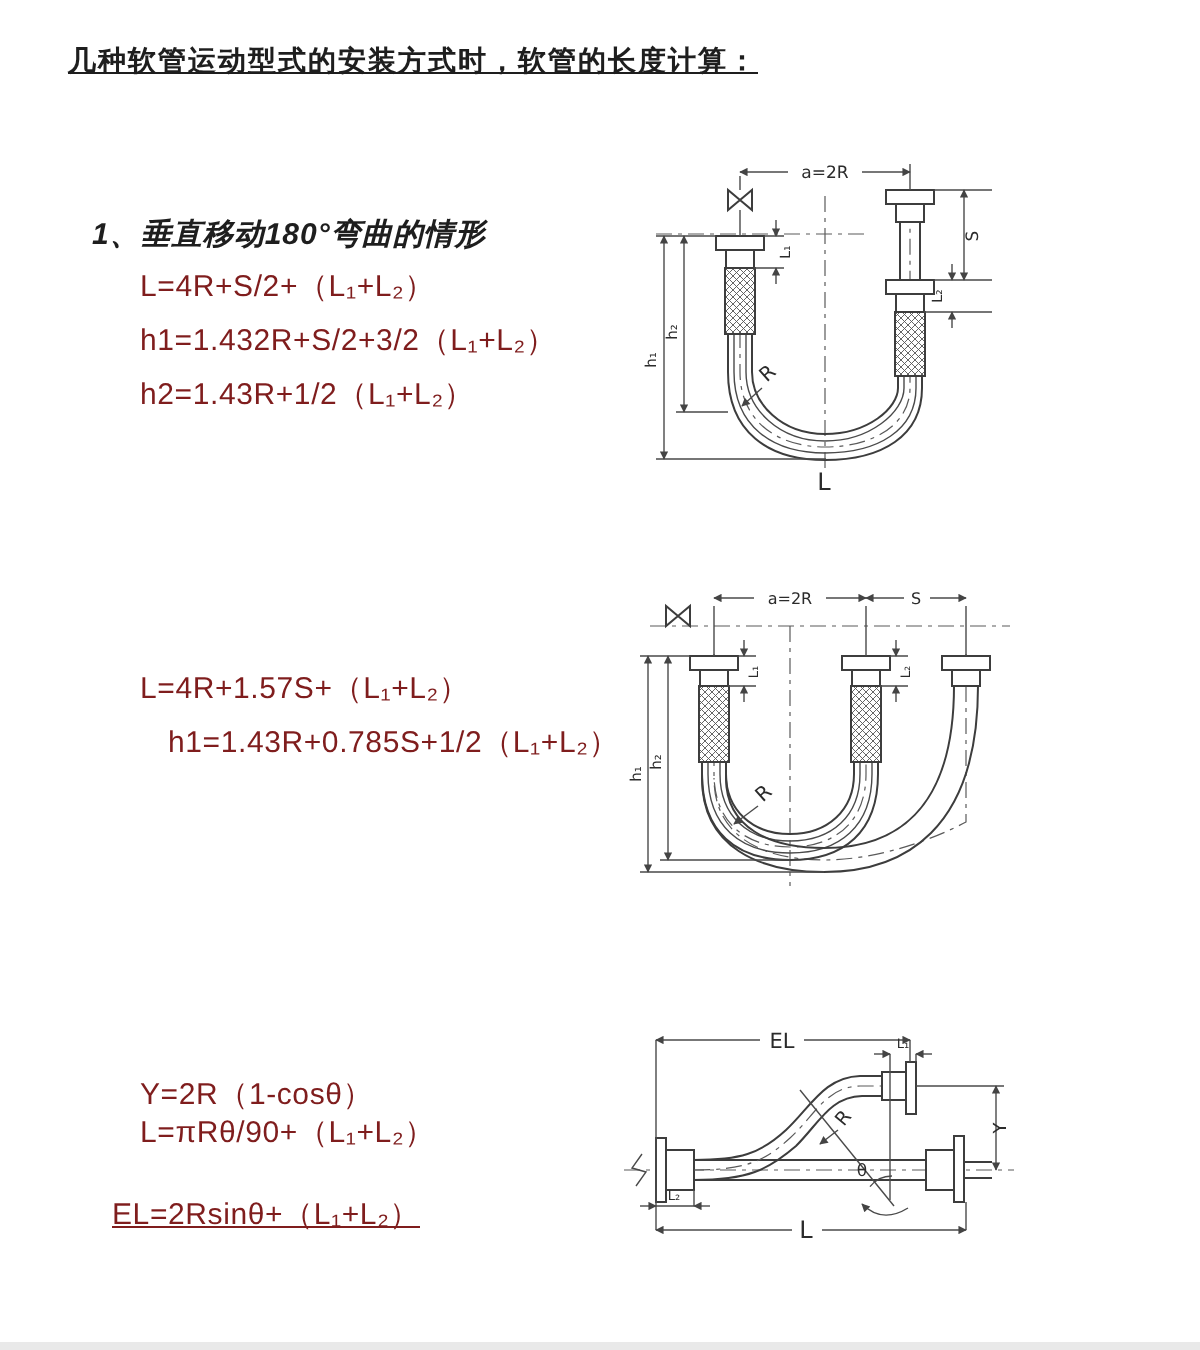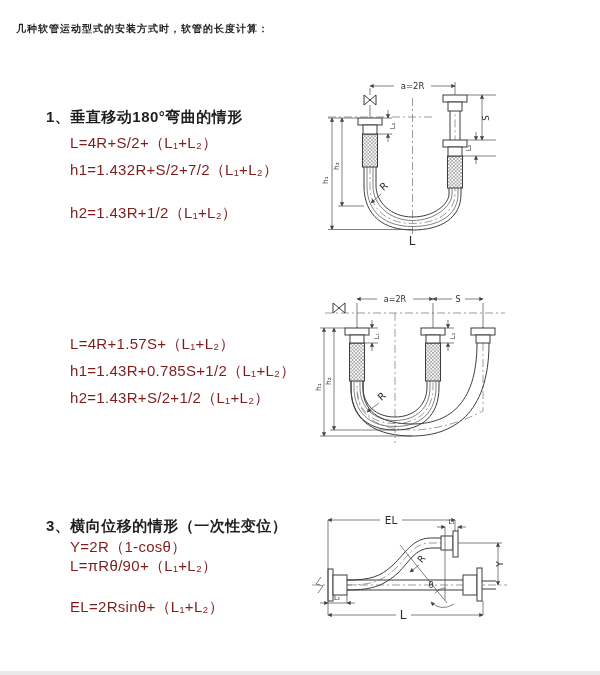--- a/index.html
+++ b/index.html
@@ -1,52 +1,50 @@
 <!DOCTYPE html>
 <html><head>
 <meta charset="utf-8">
 <style>
   html,body{margin:0;padding:0;background:#ffffff;}
   #page{position:relative;width:600px;height:675px;background:#ffffff;overflow:hidden;
         font-family:"Liberation Sans","DejaVu Sans",sans-serif;color:#222;}
-  .title{position:absolute;left:16px;top:22px;font-size:10px;font-weight:bold;
-         letter-spacing:1px;color:#1e1e1e;}
+  .title{position:absolute;left:34px;top:22px;font-size:14px;font-weight:bold;
+         letter-spacing:1px;color:#1e1e1e;text-decoration:underline;}
   .sec-head{position:absolute;font-size:15px;font-weight:bold;color:#1e1e1e;letter-spacing:0.5px;}
   .formula{position:absolute;font-size:15px;color:#7f1d1d;letter-spacing:0.3px;}
-  #h1a{left:46px;top:108px;} #f1a{left:70px;top:134px;} #f1b{left:70px;top:161px;} #f1c{left:70px;top:204px;}
-  #h2a{left:46px;top:308px;} #f2a{left:70px;top:335px;} #f2b{left:70px;top:362px;} #f2c{left:70px;top:389px;}
-  #h3a{left:46px;top:517px;} #f3a{left:70px;top:520px;margin-top:37px;} #f3b{left:70px;top:538px;text-align:right;} #f3c{left:70px;top:598px;}
+  #h1a{left:46px;top:108px;font-style:italic;} #f1a{left:70px;top:134px;} #f1b{left:70px;top:161px;} #f1c{left:70px;top:188px;}
+  #h2a{left:46px;top:308px;} #f2a{left:70px;top:335px;} #f2b{left:84px;top:362px;} #f2c{left:70px;top:389px;}
+  #h3a{left:46px;top:517px;} #f3a{left:70px;top:520px;margin-top:37px;} #f3b{left:70px;top:538px;text-align:right;} #f3c{left:56px;top:598px;text-decoration:underline;}
   .diag{position:absolute;}
   #d1{left:300px;top:68px;} #d2{left:300px;top:283px;} #d3{left:300px;top:495px;}
   svg .ln{stroke:#3d3d3d;stroke-width:1;fill:none;}
   svg .th{stroke:#4a4a4a;stroke-width:0.7;fill:none;}
   svg .cl{stroke:#5a5a5a;stroke-width:0.6;fill:none;stroke-dasharray:8 3 2 3;}
   svg .fl{stroke:#3d3d3d;stroke-width:1;fill:#ffffff;}
   svg .br{stroke:#3d3d3d;stroke-width:1;}
   svg text{font-family:"DejaVu Sans","Liberation Sans",sans-serif;fill:#2b2b2b;}
   svg .wbg{fill:#ffffff;stroke:none;}
   .page-edge{position:absolute;left:0;bottom:0;width:600px;height:4px;background:#e9e9e9;}
 </style>
 </head>
 <body>
 
 <div id="page">
 
   <div class="title">几种软管运动型式的安装方式时，软管的长度计算：</div>
 
   <div class="sec-head" id="h1a">1、垂直移动180°弯曲的情形</div>
   <div class="formula" id="f1a">L=4R+S/2+（L₁+L₂）</div>
-  <div class="formula" id="f1b">h1=1.432R+S/2+7/2（L₁+L₂）</div>
+  <div class="formula" id="f1b">h1=1.432R+S/2+3/2（L₁+L₂）</div>
   <div class="formula" id="f1c">h2=1.43R+1/2（L₁+L₂）</div>
 
   <div class="formula" id="f2a">L=4R+1.57S+（L₁+L₂）</div>
   <div class="formula" id="f2b">h1=1.43R+0.785S+1/2（L₁+L₂）</div>
-  <div class="formula" id="f2c">h2=1.43R+S/2+1/2（L₁+L₂）</div>
-
-  <div class="sec-head" id="h3a">3、横向位移的情形（一次性变位）</div>
+
   <div class="formula" id="f3a">L=πRθ/90+（L₁+L₂）</div>
   <div class="formula" id="f3b">Y=2R（1-cosθ）</div>
   <div class="formula" id="f3c">EL=2Rsinθ+（L₁+L₂）</div>
 
   <svg id="d1" class="diag" width="250" height="190" viewBox="0 0 250 190">
     <defs>
       <pattern id="hb1" patternUnits="userSpaceOnUse" width="3.5" height="3.5">
         <rect width="3.5" height="3.5" fill="#ffffff"></rect>
         <path d="M0,3.5 L3.5,0 M0,0 L3.5,3.5" stroke="#555" stroke-width="0.45"></path>
       </pattern>

